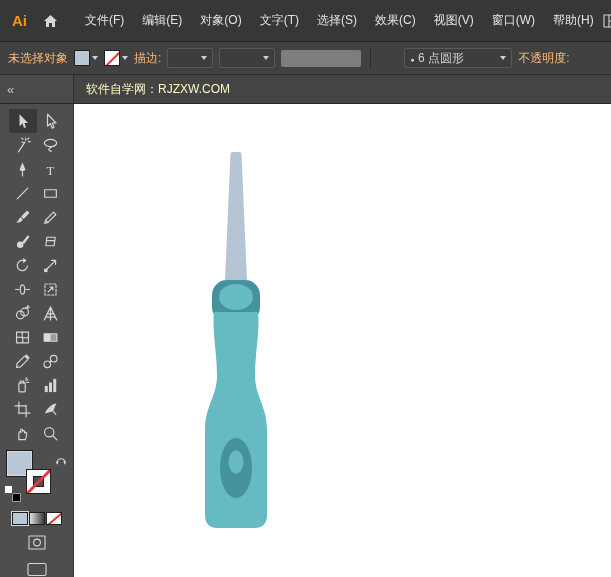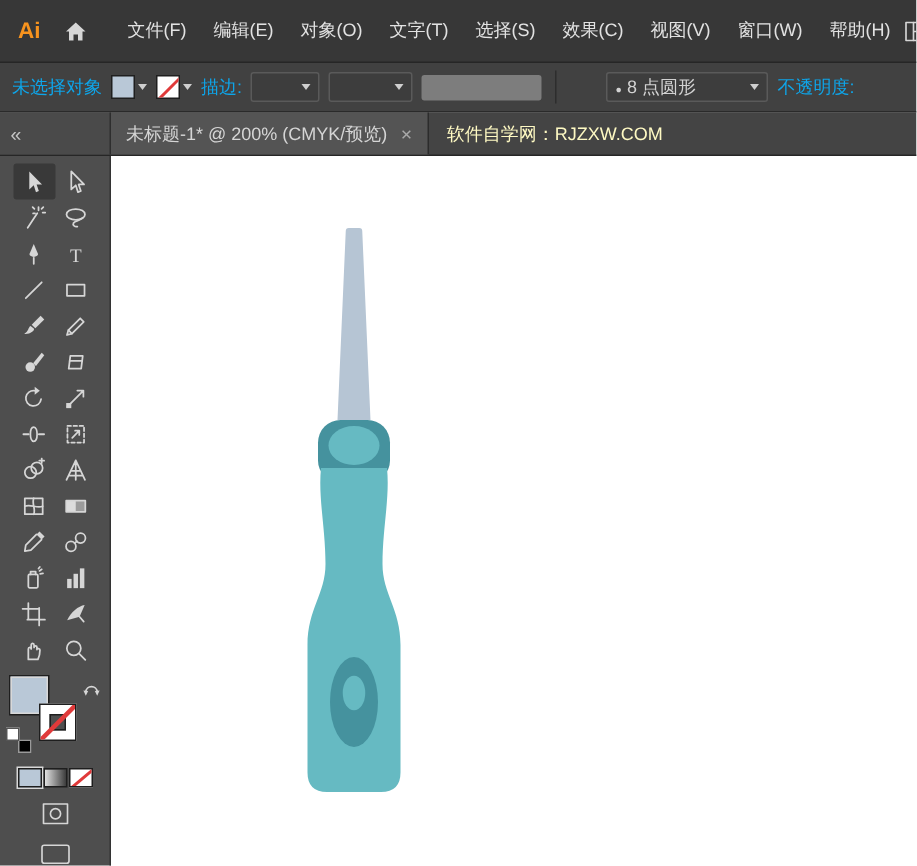--- a/index.html
+++ b/index.html
@@ -17,21 +17,21 @@
   .logo { color:#f7931e; font-weight:bold; font-size:15px; margin:0 10px 0 4px; }
   .homeicon { display:flex; align-items:center; margin:0 6px; }
   .menus { display:flex; margin-left:12px; }
   .menus span { font-size:12px; padding:0 9px; cursor:default; white-space:nowrap; }
   .wsicon { margin-left:auto; margin-right:-4px; display:flex; }
 
   
   .controlbar { height:33px; background:#414141; border-bottom:1px solid #2a2a2a;
                 display:flex; align-items:center; padding:0 8px; gap:6px;
                 color:#d2d2d2; font-size:12px; white-space:nowrap; overflow:hidden; }
-  .cblabel { color:#0ea5e9; }
+  .cblabel { color:#fdba74; }
   .swgroup { display:inline-flex; align-items:center; gap:2px; }
   .sw { width:16px; height:16px; border:1px solid #1f1f1f; display:inline-block; position:relative; overflow:hidden; }
   .sw.none { background:#fff; }
   .redline { position:absolute; width:30px; height:2px; background:#e03a3a;
              transform:rotate(-45deg); left:-7px; top:7px; }
   .chev { width:0; height:0; border-left:3px solid transparent; border-right:3px solid transparent;
           border-top:4px solid #cfcfcf; display:inline-block; }
   .combo { height:20px; background:#3d3d3d; border:1px solid #5a5a5a; border-radius:2px;
            display:inline-flex; align-items:center; justify-content:space-between; padding:0 5px; gap:5px; }
   .combo.w46 { width:46px; } .combo.w56 { width:56px; } .combo.style { width:108px; margin-left:24px; }
@@ -142,35 +142,31 @@
     <span class="chev"></span>
   </span>
 
   <span class="brushbox"></span>
 
   <span class="vsep"></span>
 
   <span class="combo style">
     <span>
       <span class="branddot">●</span>
-      <span>8 点圆形</span>
+      <span>6 点圆形</span>
     </span>
     <span class="chev"></span>
   </span>
 
   <span class="cblabel opacity">不透明度:</span>
 </div>
 
 <div class="tabbar">
   <div class="collapsebox">
     <span>«</span>
-  </div>
-  <div class="doctab">
-    <span>未标题-1* @ 200% (CMYK/预览)</span>
-    <span class="tabclose">×</span>
   </div>
   <span class="sitetext">软件自学网：RJZXW.COM</span>
 </div>
 
 <div class="main">
 
   <div class="toolbar">
     <div class="toolgrid" id="toolgrid">
         <div class="ti active">
           <svg viewBox="0 0 16 16">

